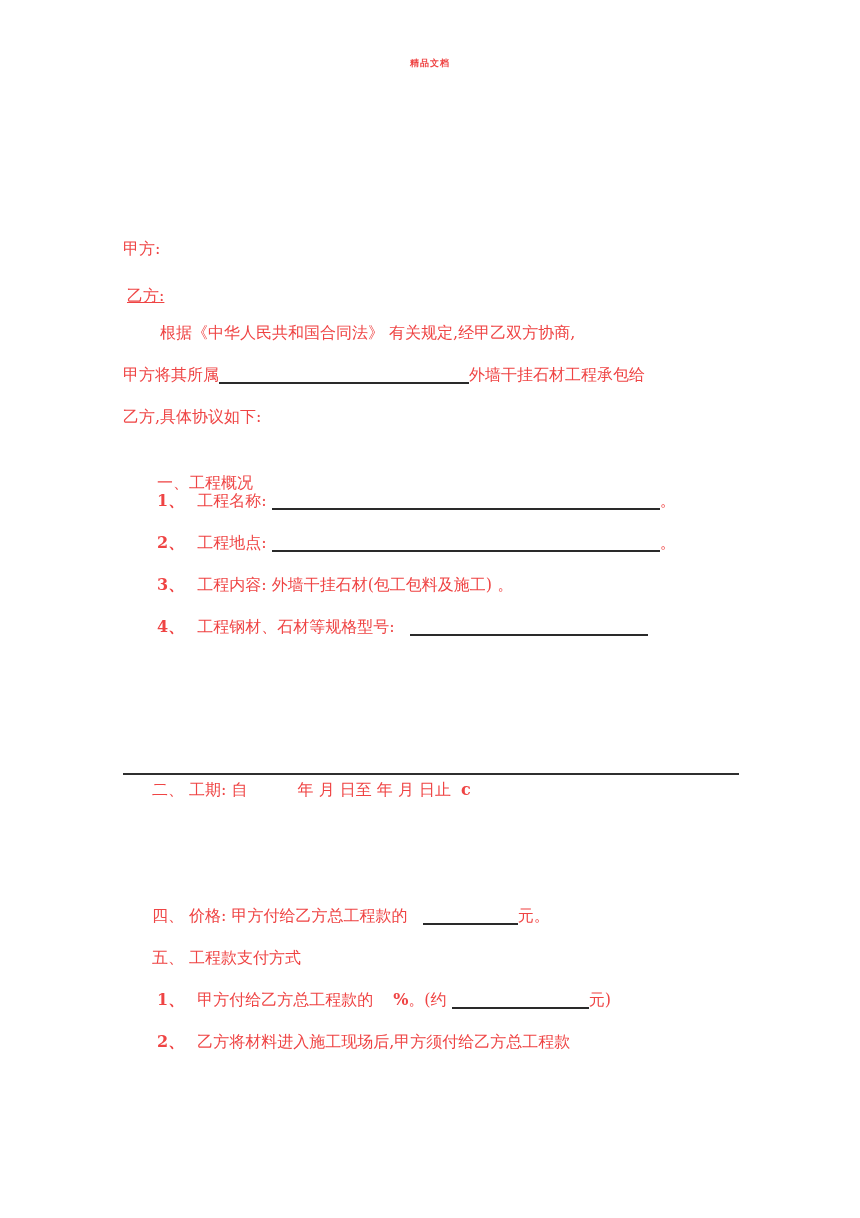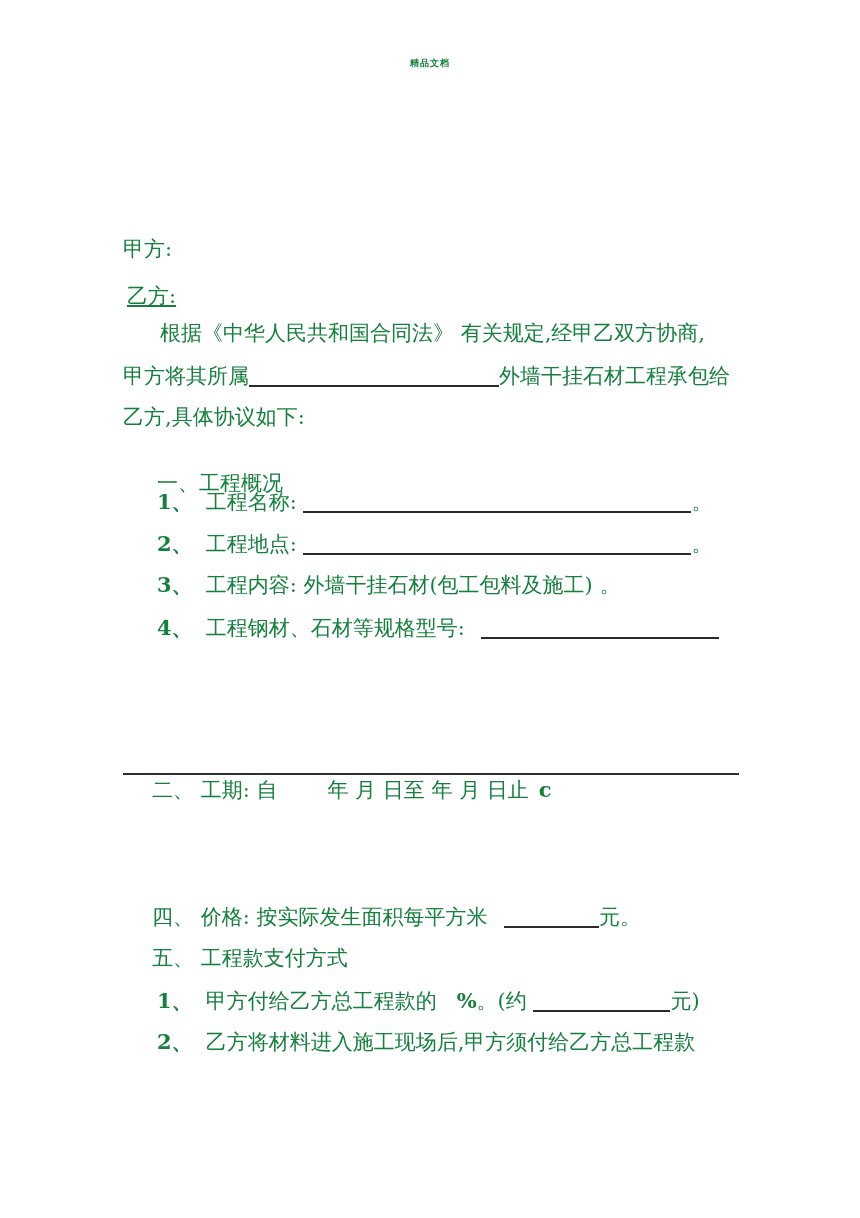--- a/index.html
+++ b/index.html
@@ -1,21 +1,21 @@
 <!DOCTYPE html>
 <html><head>
 <meta charset="utf-8">
 <style>
   html,body { margin:0; padding:0; background:#ffffff; }
   .page {
     position:relative; width:860px; height:1218px; background:#ffffff;
     font-family:"DejaVu Serif","Liberation Serif",serif;
-    color:#15803d; overflow:hidden;
+    color:#ef4444; overflow:hidden;
   }
-  .line { position:absolute; font-size:21px; line-height:22px; white-space:nowrap; }
+  .line { position:absolute; font-size:16px; line-height:22px; white-space:nowrap; }
   .watermark {
     position:absolute; top:57px; left:0; right:0; text-align:center;
     font-size:9px; font-weight:bold; letter-spacing:1px;
   }
   .doc-title {
     position:absolute; top:140px; left:0; right:0; text-align:center;
     font-size:26px; font-weight:bold; letter-spacing:1px;
   }
   .num { font-weight:bold; margin-right:13px; }
   .b { font-weight:bold; }
@@ -68,21 +68,21 @@
   </div>
 
   <div class="rule"></div>
 
   <div class="line" style="left:152px; top:779px;">
     <span>二、 工期: 自</span><span class="sp-m"></span><span>年 月 日至 年 月 日止</span><span class="sp-s"></span><span class="b">c</span>
   </div>
 
 
   <div class="line" style="left:152px; top:905px;">
-    <span>四、 价格: 按实际发生面积每平方米 </span><span class="sp-s"></span><span class="blank" style="width:95px;"></span><span>元。</span>
+    <span>四、 价格: 甲方付给乙方总工程款的 </span><span class="sp-s"></span><span class="blank" style="width:95px;"></span><span>元。</span>
   </div>
 
   <div class="line" style="left:152px; top:947px;">五、 工程款支付方式</div>
 
   <div class="line" style="left:157px; top:989px;">
     <span class="num">1、</span><span>甲方付给乙方总工程款的</span><span class="sp-s"></span><span class="sp-s"></span><span class="b">%</span><span>。(约 </span><span class="blank" style="width:137px;"></span><span>元)</span>
   </div>
 
   <div class="line" style="left:157px; top:1031px;">
     <span class="num">2、</span><span>乙方将材料进入施工现场后,甲方须付给乙方总工程款</span>

